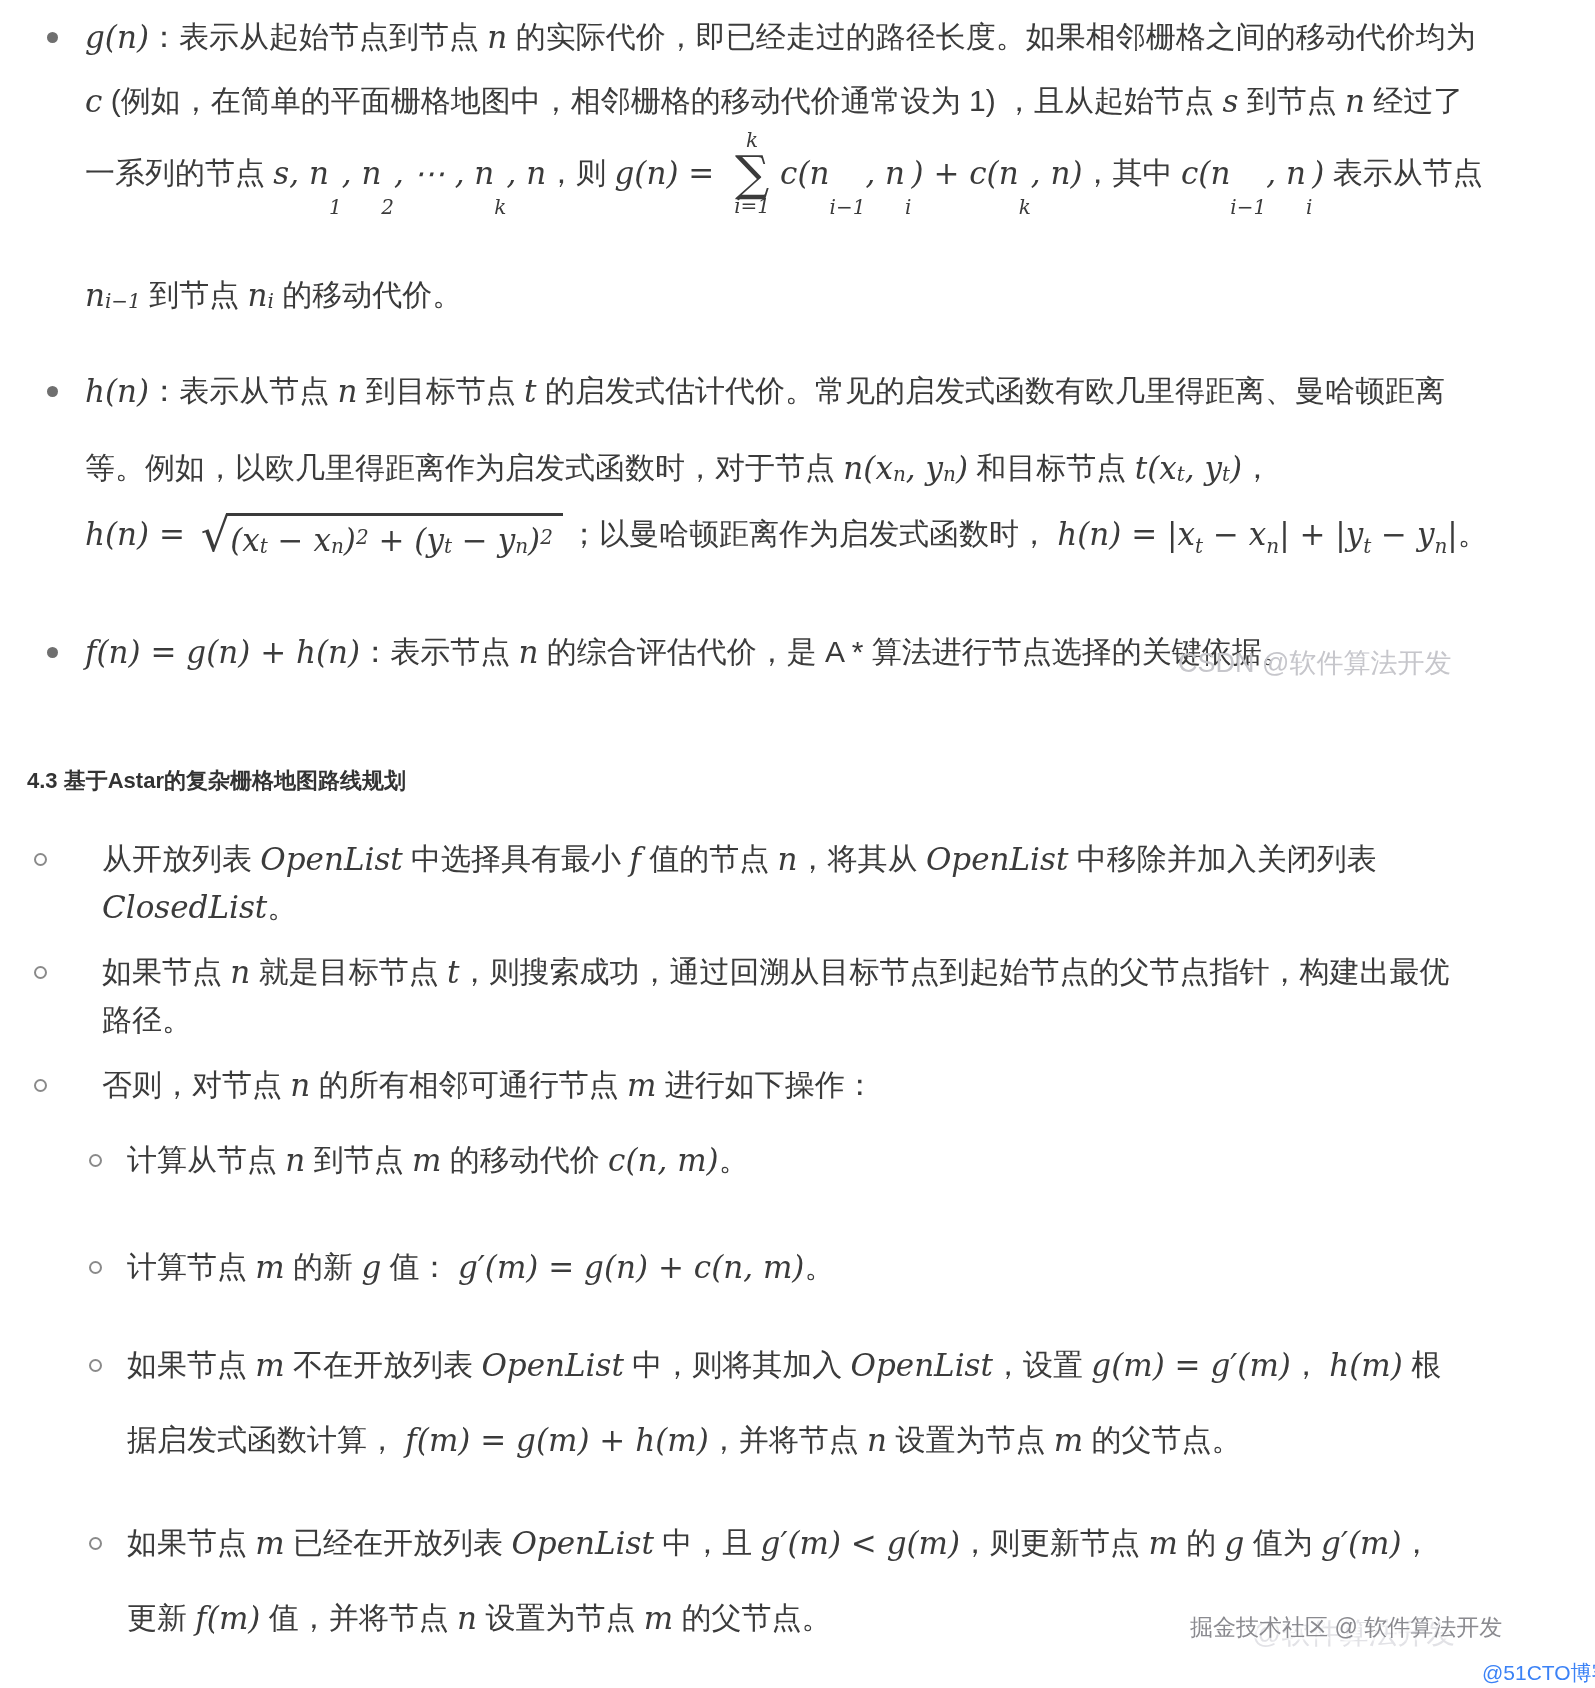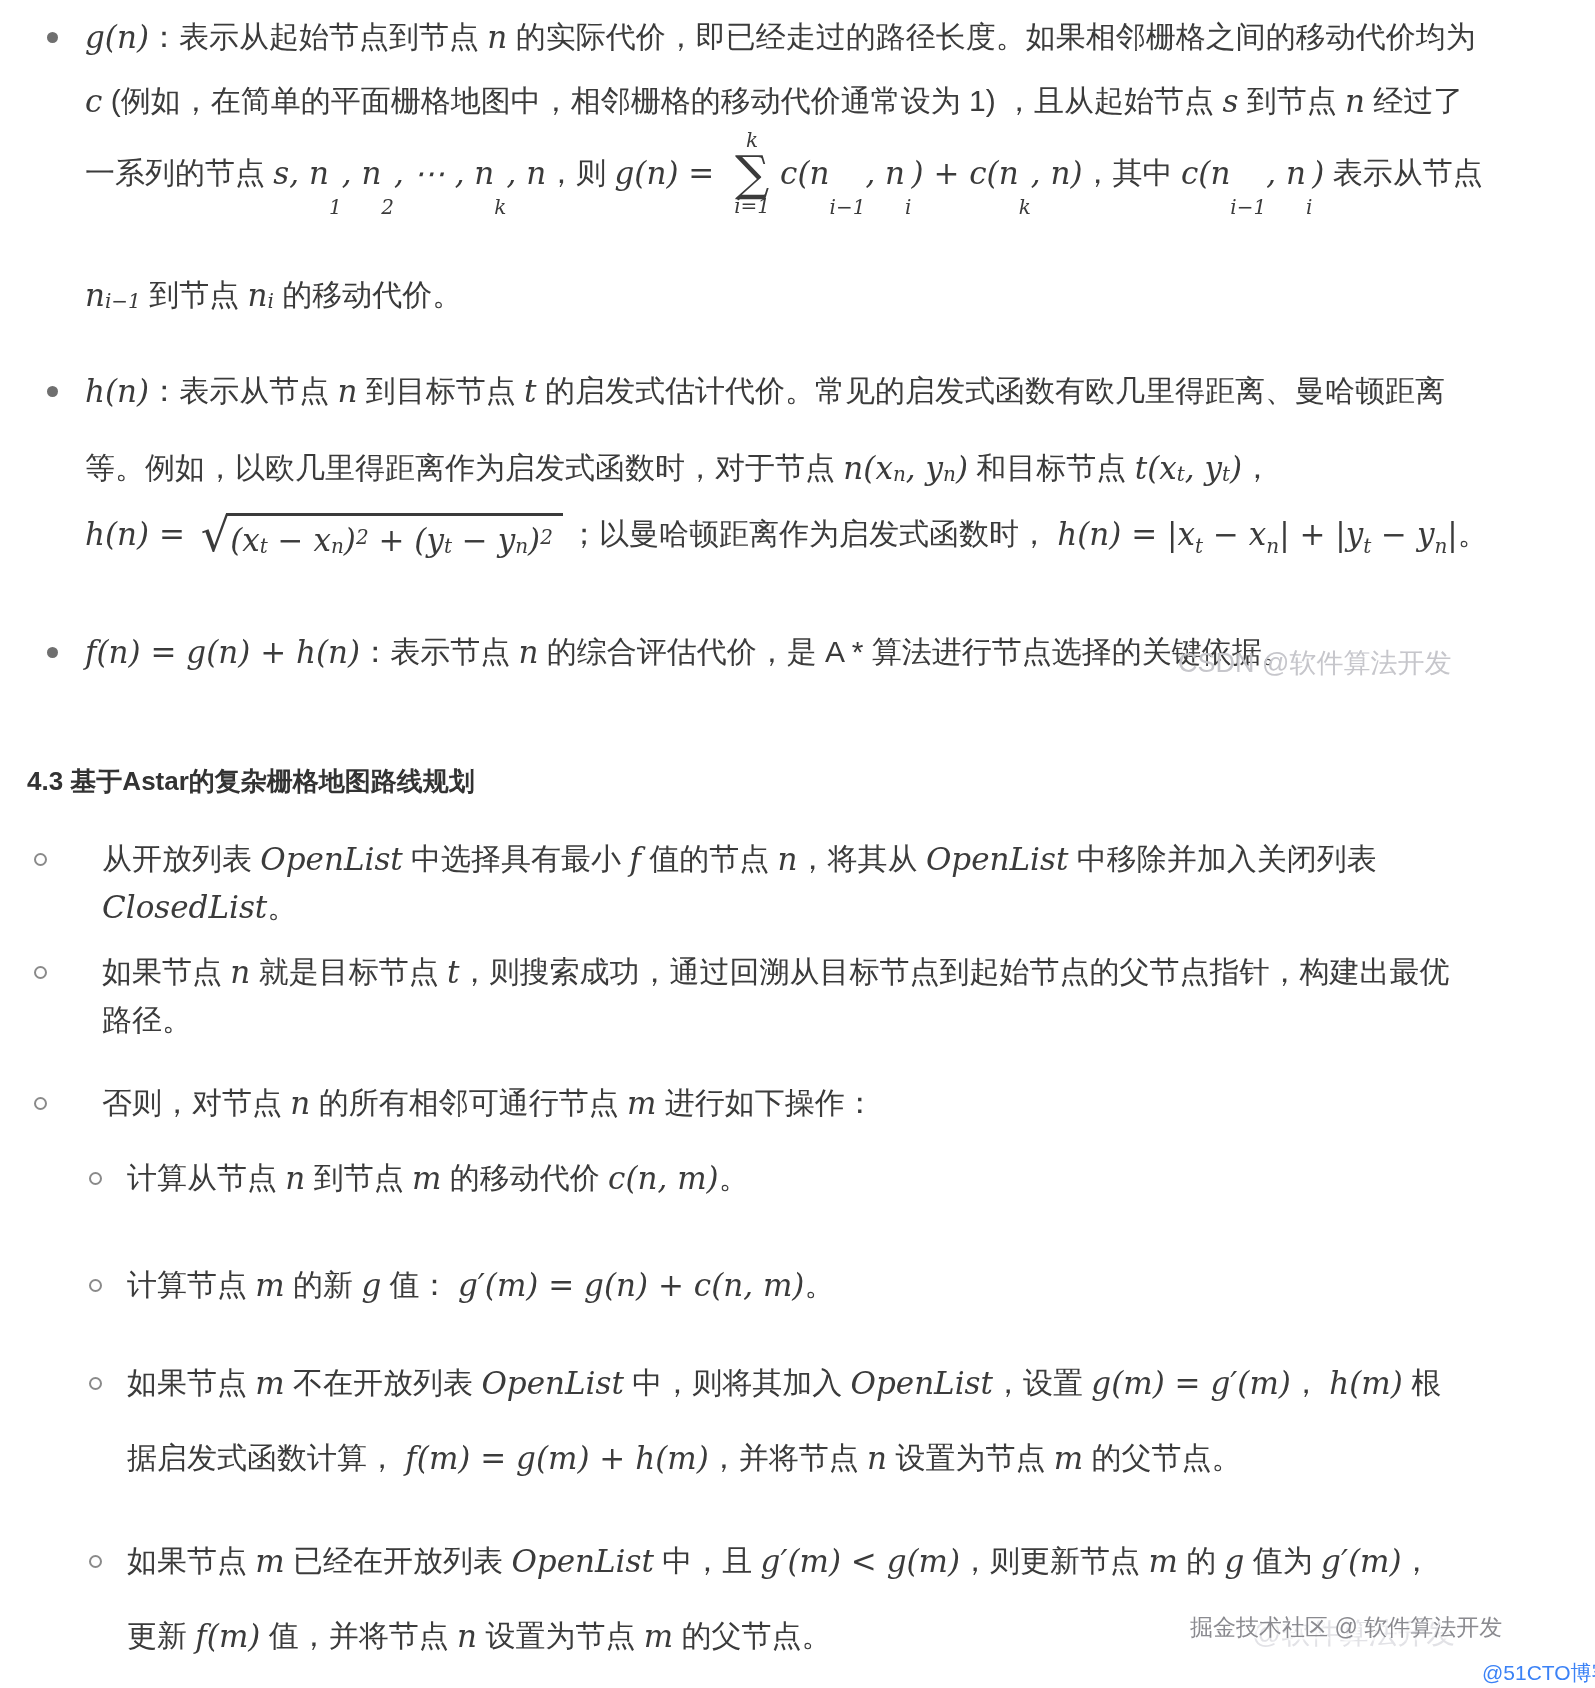--- a/index.html
+++ b/index.html
@@ -34,27 +34,27 @@
   .subs .item{padding-left:127px;}
   .subs .marker{left:89px;}
   
   .def-0 .line:nth-child(1){margin-bottom:34px;align-items:flex-end;}
   .def-0 .line:nth-child(2){margin-bottom:14px;}
   .def-0 .line:nth-child(3){margin-bottom:64px;}
   .def-1{margin-top:66px;}
   .def-1 .line:nth-child(1){margin-bottom:47px;}
   .def-1 .line:nth-child(2){margin-bottom:30px;}
   .def-2{margin-top:82px;}
-  h2{margin:94px 0 0 27px;font-size:26px;line-height:40px;color:#333333;font-family:"Liberation Sans",sans-serif;font-weight:bold;}
+  h2{margin:94px 0 0 27px;font-size:22px;line-height:40px;color:#333333;font-family:"Liberation Sans",sans-serif;font-weight:bold;}
   .steps{margin-top:42px;}
   .steps .line,.subs .line{line-height:32px;}
   .step-0 .line:nth-child(1){margin-bottom:16px;}
   .step-1{margin-top:33px;}
   .step-1 .line:nth-child(1){margin-bottom:16px;}
-  .step-2{margin-top:51px;}
+  .step-2{margin-top:33px;}
   .sub-0{margin-top:43px;}
   .sub-1{margin-top:75px;}
   .sub-2{margin-top:66px;}
   .sub-2 .line:nth-child(1){margin-bottom:43px;}
   .sub-3{margin-top:71px;}
   .sub-3 .line:nth-child(1){margin-bottom:43px;}
   
   .wm{position:absolute;white-space:nowrap;font-family:"Liberation Sans",sans-serif;}
   #wm-csdn{left:1178px;top:645px;font-size:27px;color:#c6c6cb;z-index:2;}
   #wm-juejin-ghost{left:1252px;top:1614px;font-size:29px;color:#e2e2e6;z-index:1;}

